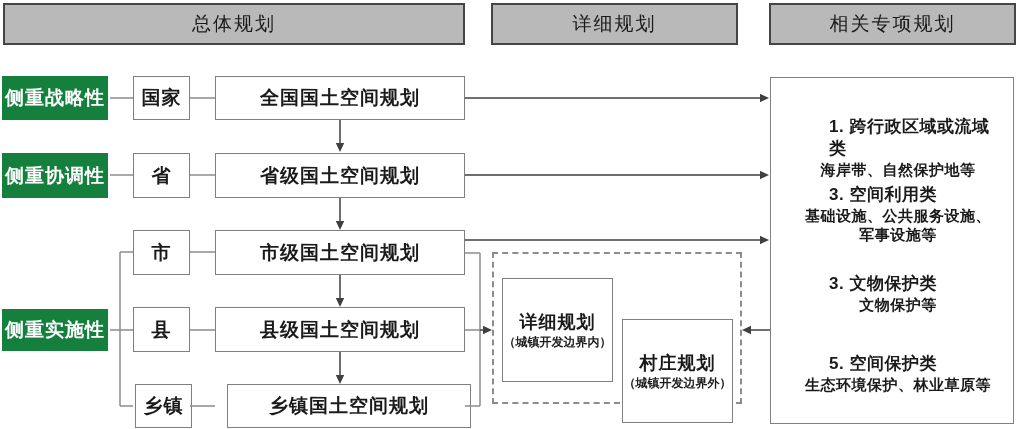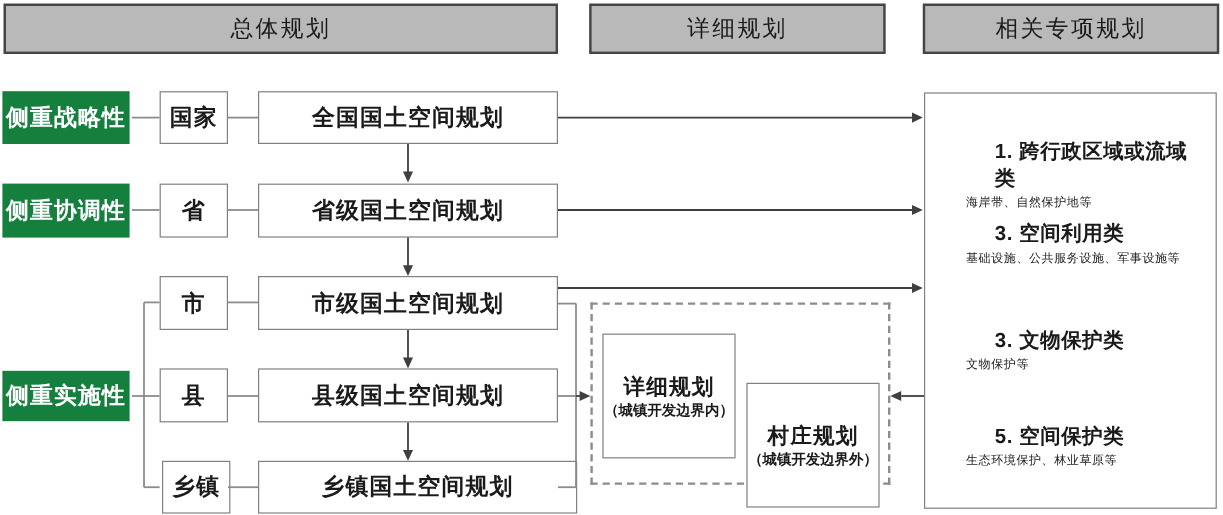--- a/index.html
+++ b/index.html
@@ -46,21 +46,21 @@
     text-align:center;
   }
   .inner-box .t{font-size:18px;font-weight:bold;letter-spacing:1px;line-height:24px;}
   .inner-box .s{font-size:12px;font-weight:bold;white-space:nowrap;line-height:16px;font-family:Liberation Serif, serif;}
   .spec-box{
     background:#ffffff;
     border:1.5px solid #808080;
   }
   .spec-item{position:absolute;left:34px;right:8px;}
   .spec-item .t{font-size:17px;font-weight:bold;line-height:22px;letter-spacing:0.5px;margin-left:24px;}
-  .spec-item .d{font-size:10px;font-weight:400;line-height:19px;max-width:186px;letter-spacing:0.5px;}
+  .spec-item .d{font-size:15px;font-weight:700;line-height:19px;max-width:186px;letter-spacing:0.5px;text-align:center;}
   svg{position:absolute;left:0;top:0;pointer-events:none;}
 </style>
 </head>
 <body>
 
 <div id="stage">
 
   <div class="abs center bar" style="left:3px;top:3px;width:462px;height:42px;">
     <span>总体规划</span>
   </div>
@@ -102,21 +102,21 @@
   </div>
   <div class="abs center wbox" style="left:215px;top:153px;width:250px;height:45px;">
     <span>省级国土空间规划</span>
   </div>
   <div class="abs center wbox" style="left:215px;top:230px;width:250px;height:45px;">
     <span>市级国土空间规划</span>
   </div>
   <div class="abs center wbox" style="left:215px;top:307px;width:250px;height:45px;">
     <span>县级国土空间规划</span>
   </div>
-  <div class="abs center wbox" style="left:215px;top:384px;width:266px;height:44px;">
+  <div class="abs center wbox" style="left:227px;top:384px;width:244px;height:44px;">
     <span>乡镇国土空间规划</span>
   </div>
 
   <div class="abs dashed-group" style="left:492px;top:252px;width:250px;height:152px;"></div>
 
   <div class="abs inner-box" style="left:502px;top:278px;width:111px;height:104px;">
     <div class="t">详细规划</div>
     <div class="s">（城镇开发边界内）</div>
   </div>
   <div class="abs inner-box" style="left:622px;top:278px;width:111px;height:104px;margin-top:41px;">

